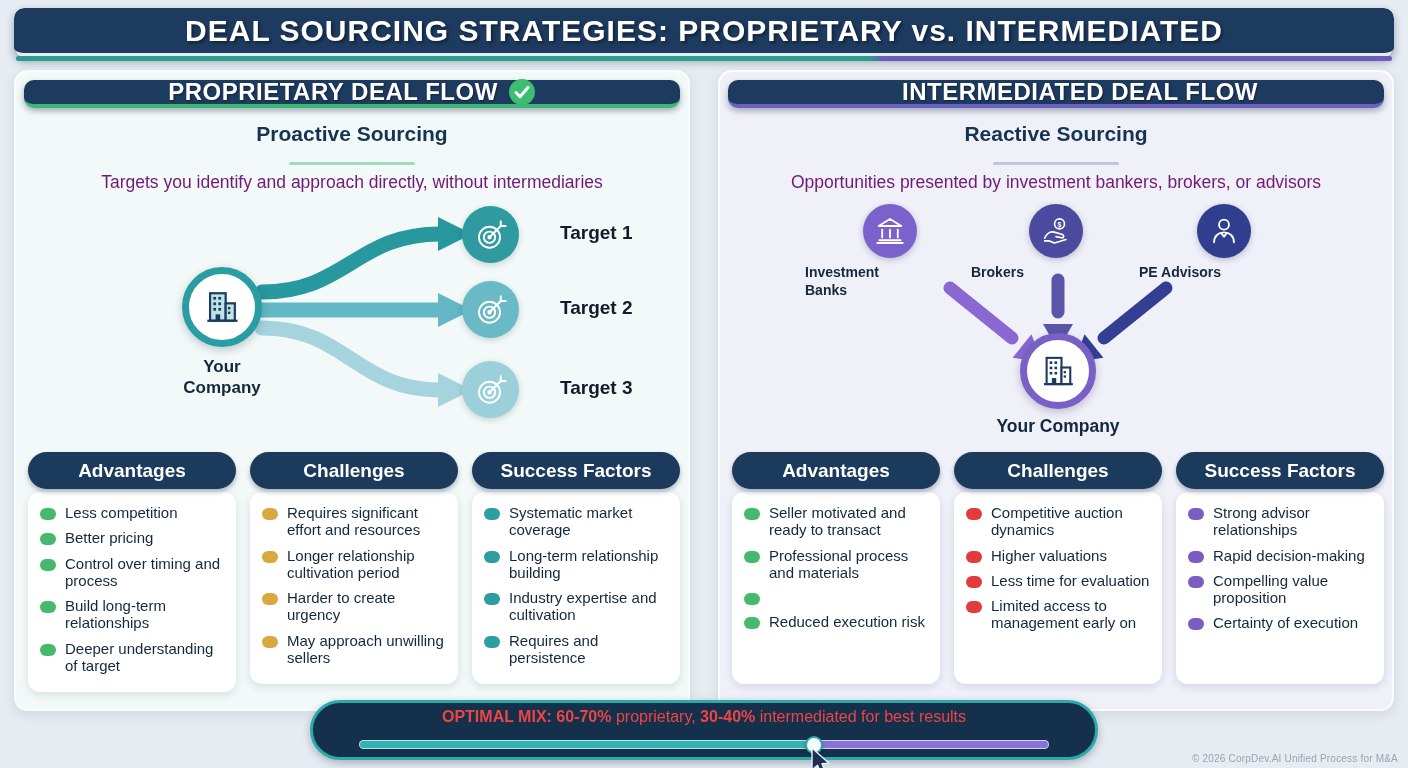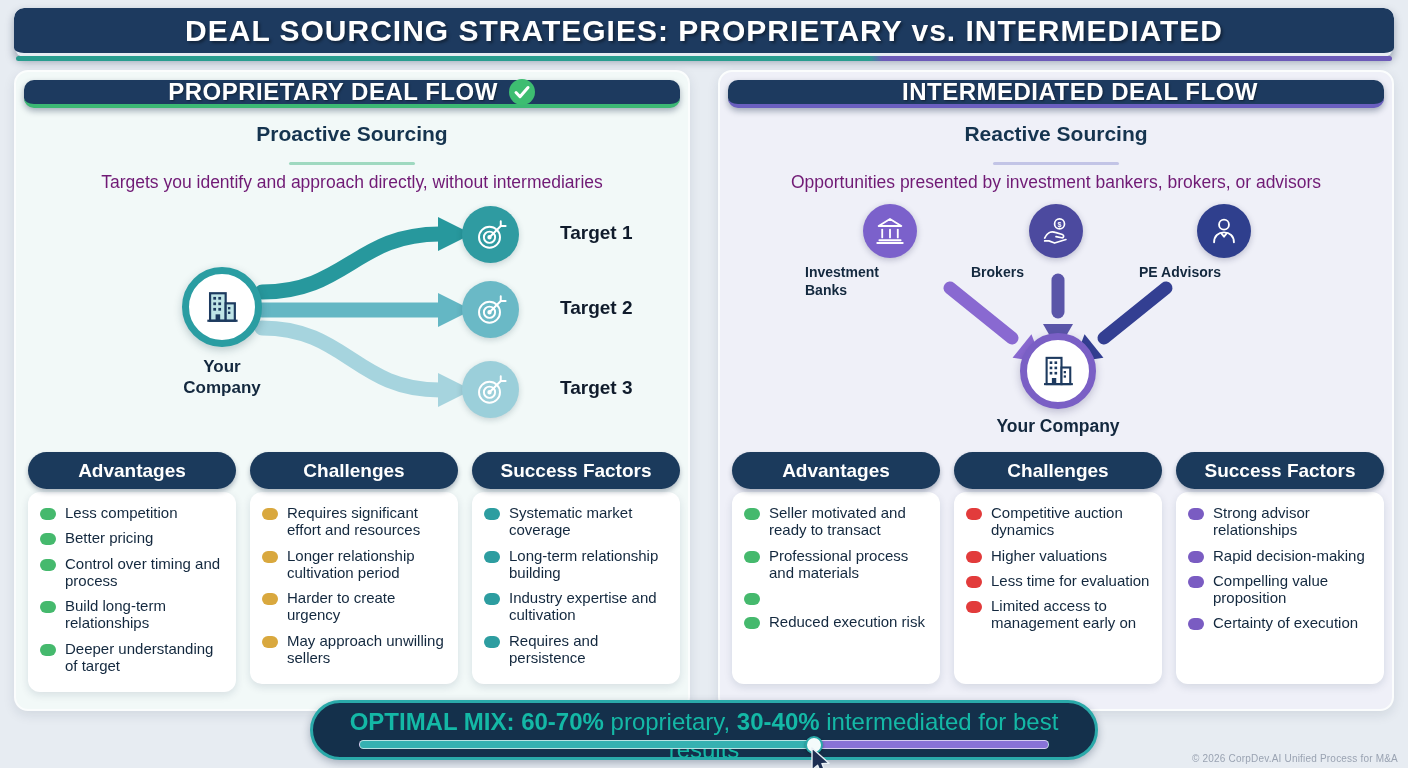--- a/index.html
+++ b/index.html
@@ -121,21 +121,21 @@
   .item { display:flex; gap:9px; margin-bottom:8px; }
   .dot { flex:0 0 16px; width:16px; height:12px; border-radius:7px; margin-top:4px; }
   .item-text { font-size:15px; font-weight:500; line-height:1.15; color:#13283e; }
   
   .bottom-bar {
     position:absolute; left:310px; top:700px; width:788px; height:60px;
     background:#14304b; border:3px solid #2aa9a9; border-radius:32px;
     box-shadow:0 3px 8px rgba(10,30,60,.3);
     text-align:center; padding-top:5px;
   }
-  .bottom-text { color:#14b8a6; font-size:24px; }
+  .bottom-text { color:#ef4444; font-size:16px; }
   .bottom-text .b { font-weight:bold; }
   .slider-track {
     position:absolute; left:46px; right:46px; top:37px; height:9px;
     border-radius:5px; border:1px solid rgba(255,255,255,.65);
     background:linear-gradient(90deg,#35b1b1 0%,#35b1b1 66%,#8873d6 67%,#8873d6 100%);
   }
   .slider-knob {
     position:absolute; left:calc(66% - 9px); top:-5px; width:18px; height:18px;
     border-radius:50%; background:#f4fbfb; border:2px solid #2aa9a9;
     box-shadow:0 1px 3px rgba(0,0,0,.35);

